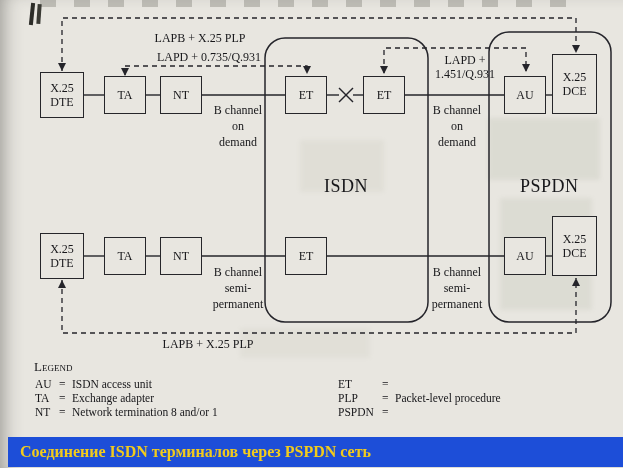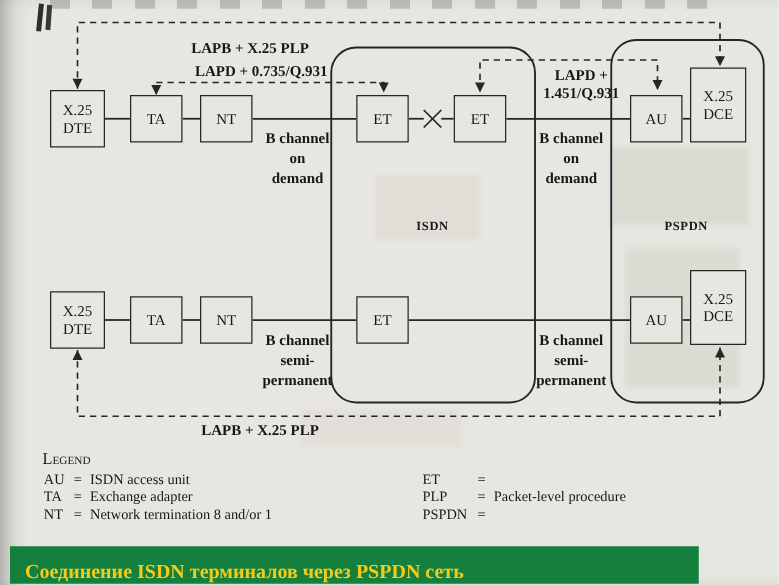--- a/index.html
+++ b/index.html
@@ -8,23 +8,23 @@
     position:relative; width:623px; height:468px; overflow:hidden;
     background:#e8e6e0; color:#17171a;
     font-family:"Liberation Serif", serif;
     box-shadow: inset 14px 0 20px -12px rgba(40,40,35,0.45);
   }
   .box {
     position:absolute; border:1.6px solid #26262a; background:#e8e6e0;
     display:flex; flex-direction:column; align-items:center; justify-content:center;
     text-align:center; font-size:12px; line-height:1.2; z-index:3;
   }
-  .lbl { position:absolute; font-size:12px; z-index:4;font-weight:bold; }
+  .lbl { position:absolute; font-size:12px; z-index:4; }
   .center { text-align:center; }
-  .big { font-size:10px; letter-spacing:0.5px; }
+  .big { font-size:18px; letter-spacing:0.5px; }
   svg.lines { position:absolute; left:0; top:0; z-index:2; }
   .legend-title { position:absolute; font-variant:small-caps; font-size:13px; z-index:4;font-family:Liberation Serif, serif; }
   .lrow { position:absolute; display:flex; font-size:11.5px; line-height:14px; white-space:nowrap; z-index:4; }
   .lrow .abbr-l { width:24px; }
   .lrow .abbr-r { width:44px; }
   .lrow .eq { width:13px; }
   .caption {
     position:absolute; left:8px; top:437px; width:615px; height:30px;
     display:flex; align-items:center; padding-left:12px;
     font-weight:bold; font-size:16px; z-index:5;
@@ -191,17 +191,17 @@
   <div class="lrow" style="left:338px;top:391px">
     <span class="abbr-r">PLP</span>
     <span class="eq">=</span>
     <span>Packet-level procedure</span>
   </div>
   <div class="lrow" style="left:338px;top:405px">
     <span class="abbr-r">PSPDN</span>
     <span class="eq">=</span>
   </div>
 
-  <div class="caption" style="left:8px;top:437px;width:551px;height:30px;padding-left:12px;display:flex;align-items:flex-end;font-weight:bold;font-size:16px;position:absolute;z-index:5;background:#15803d;color:#f2cb1c;">
+  <div class="caption" style="left:8px;top:437px;width:615px;height:30px;padding-left:12px;display:flex;align-items:center;font-weight:bold;font-size:16px;position:absolute;z-index:5;background:#1d4ed8;color:#f2cb1c;">
     <span>Соединение ISDN терминалов через PSPDN сеть</span>
   </div>
 
 </div>
 
 </body></html>

